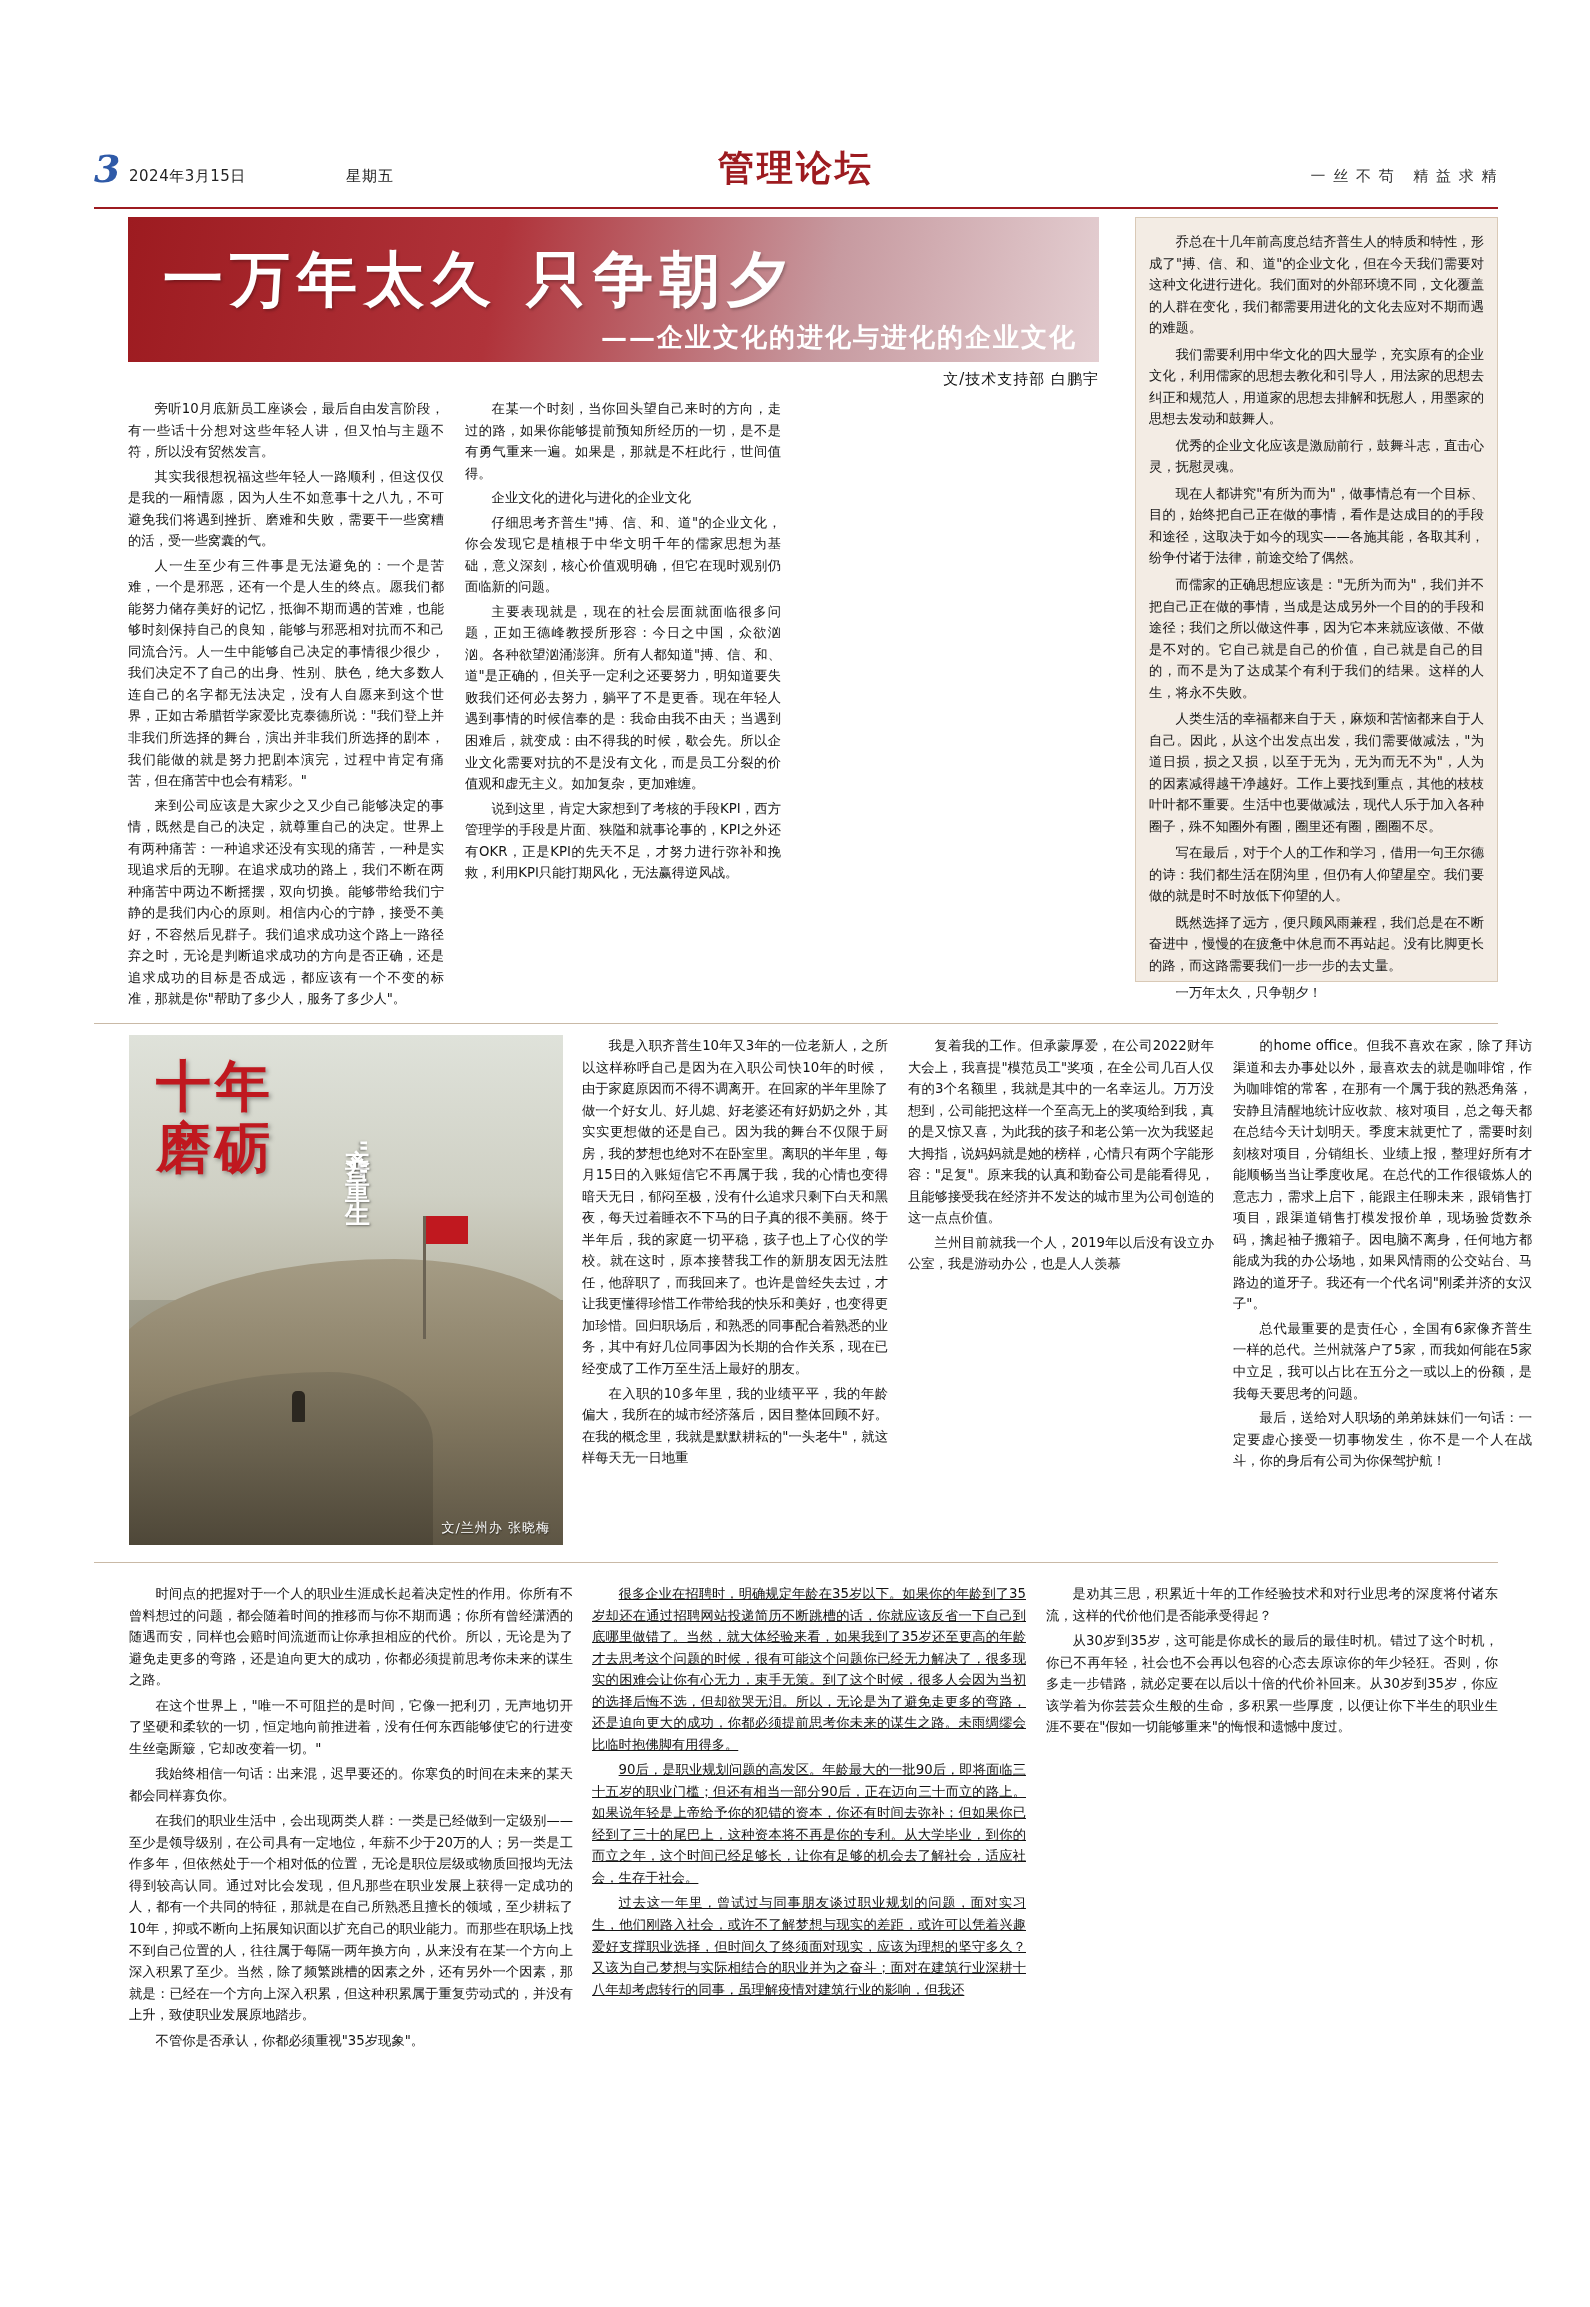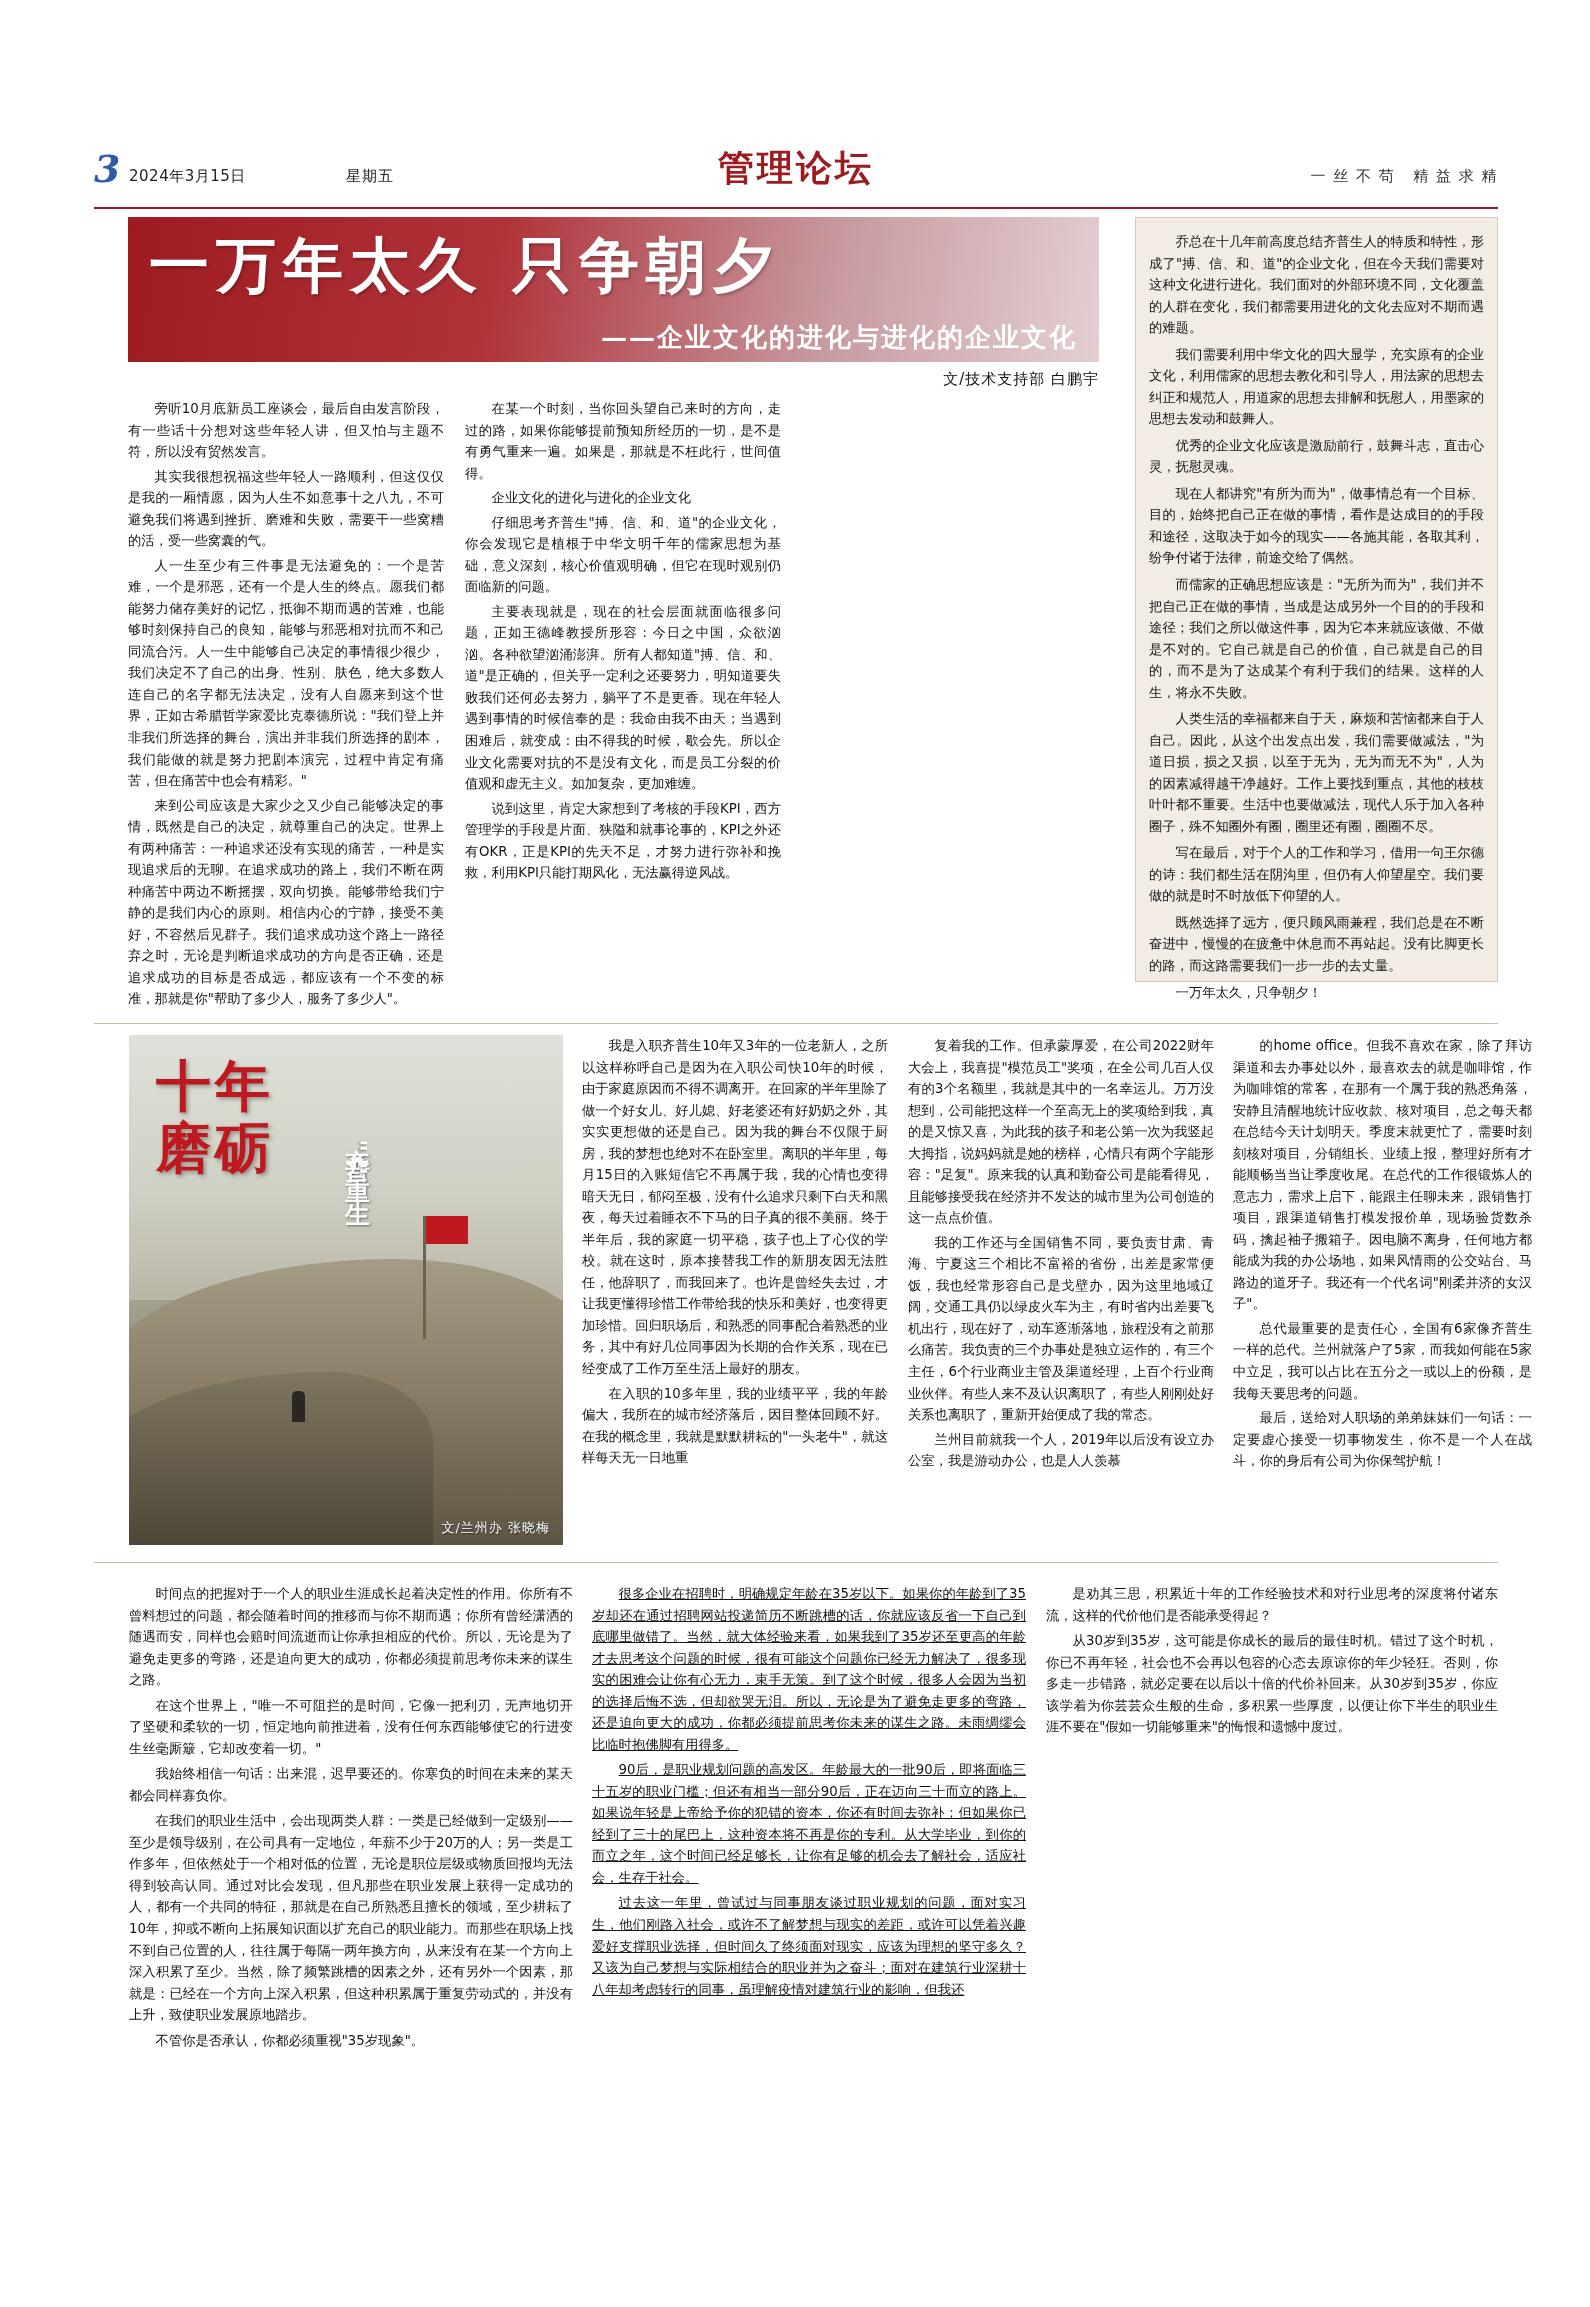--- a/index.html
+++ b/index.html
@@ -91,21 +91,21 @@
   }
   .feature-head {
     position: absolute;
     left: 34px;
     top: 0;
     width: 971px;
     height: 145px;
     background: linear-gradient(100deg, #9d1b20 0%, #b0333a 38%, #c79aa0 72%, #e4cfd2 100%);
   }
   .feature-head h1 {
-    margin: 2px;
+    margin: 16px;
     padding: 9px 0 0 19px;
     font-family: "DejaVu Serif", "Liberation Serif", serif;
     font-size: 60px;
     font-weight: bold;
     color: #ffffff;
     letter-spacing: 7px;
     line-height: 1.25;
     text-shadow: 1.5px 1.5px 3px rgba(0,0,0,0.25);
   }
   .feature-sub {
@@ -364,21 +364,20 @@
       <div class="subtext">齐普"重"生</div>
       <div class="credit">文/兰州办 张晓梅</div>
     </div>
 
     <div class="mcol mcol1">
       <p>我是入职齐普生10年又3年的一位老新人，之所以这样称呼自己是因为在入职公司快10年的时候，由于家庭原因而不得不调离开。在回家的半年里除了做一个好女儿、好儿媳、好老婆还有好奶奶之外，其实实更想做的还是自己。因为我的舞台不仅限于厨房，我的梦想也绝对不在卧室里。离职的半年里，每月15日的入账短信它不再属于我，我的心情也变得暗天无日，郁闷至极，没有什么追求只剩下白天和黑夜，每天过着睡衣不下马的日子真的很不美丽。终于半年后，我的家庭一切平稳，孩子也上了心仪的学校。就在这时，原本接替我工作的新朋友因无法胜任，他辞职了，而我回来了。也许是曾经失去过，才让我更懂得珍惜工作带给我的快乐和美好，也变得更加珍惜。回归职场后，和熟悉的同事配合着熟悉的业务，其中有好几位同事因为长期的合作关系，现在已经变成了工作万至生活上最好的朋友。</p>
       <p>在入职的10多年里，我的业绩平平，我的年龄偏大，我所在的城市经济落后，因目整体回顾不好。在我的概念里，我就是默默耕耘的"一头老牛"，就这样每天无一日地重</p>
     </div>
     <div class="mcol mcol2">
       <p>复着我的工作。但承蒙厚爱，在公司2022财年大会上，我喜提"模范员工"奖项，在全公司几百人仅有的3个名额里，我就是其中的一名幸运儿。万万没想到，公司能把这样一个至高无上的奖项给到我，真的是又惊又喜，为此我的孩子和老公第一次为我竖起大拇指，说妈妈就是她的榜样，心情只有两个字能形容："足复"。原来我的认真和勤奋公司是能看得见，且能够接受我在经济并不发达的城市里为公司创造的这一点点价值。</p>
-      <p>我的工作还与全国销售不同，要负责甘肃、青海、宁夏这三个相比不富裕的省份，出差是家常便饭，我也经常形容自己是戈壁办，因为这里地域辽阔，交通工具仍以绿皮火车为主，有时省内出差要飞机出行，现在好了，动车逐渐落地，旅程没有之前那么痛苦。我负责的三个办事处是独立运作的，有三个主任，6个行业商业主管及渠道经理，上百个行业商业伙伴。有些人来不及认识离职了，有些人刚刚处好关系也离职了，重新开始便成了我的常态。</p>
       <p>兰州目前就我一个人，2019年以后没有设立办公室，我是游动办公，也是人人羡慕</p>
     </div>
     <div class="mcol mcol3">
       <p>的home office。但我不喜欢在家，除了拜访渠道和去办事处以外，最喜欢去的就是咖啡馆，作为咖啡馆的常客，在那有一个属于我的熟悉角落，安静且清醒地统计应收款、核对项目，总之每天都在总结今天计划明天。季度末就更忙了，需要时刻刻核对项目，分销组长、业绩上报，整理好所有才能顺畅当当让季度收尾。在总代的工作很锻炼人的意志力，需求上启下，能跟主任聊未来，跟销售打项目，跟渠道销售打模发报价单，现场验货数杀码，擒起袖子搬箱子。因电脑不离身，任何地方都能成为我的办公场地，如果风情雨的公交站台、马路边的道牙子。我还有一个代名词"刚柔并济的女汉子"。</p>
       <p>总代最重要的是责任心，全国有6家像齐普生一样的总代。兰州就落户了5家，而我如何能在5家中立足，我可以占比在五分之一或以上的份额，是我每天要思考的问题。</p>
       <p>最后，送给对人职场的弟弟妹妹们一句话：一定要虚心接受一切事物发生，你不是一个人在战斗，你的身后有公司为你保驾护航！</p>
     </div>
   </div>
 
   <div class="bottom">

